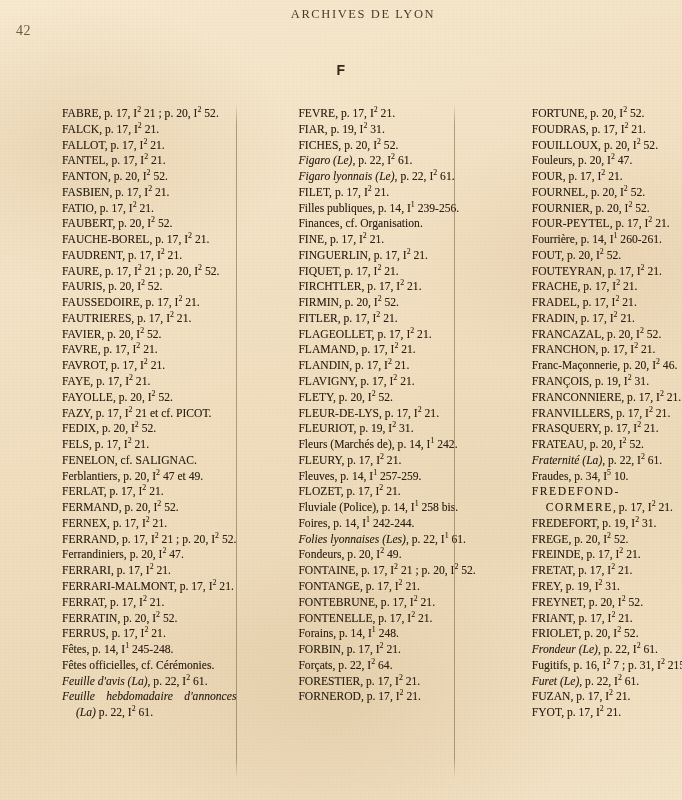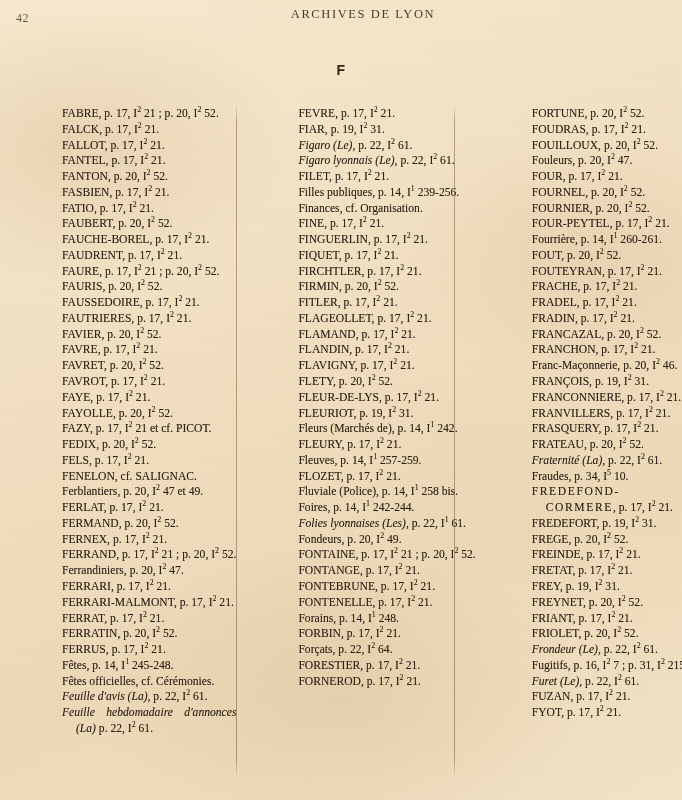--- a/index.html
+++ b/index.html
@@ -41,22 +41,22 @@
   .running-head {
     position: absolute;
     top: 7px;
     left: 0;
     right: 0;
     height: 18px;
   }
   .folio {
     position: absolute;
     left: 16px;
-    top: 4px;
-    font-size: 12px;
+    top: 16px;
+    font-size: 14px;
     letter-spacing: .4px;
     color: #6b5a40;
   }
   .head-title {
     position: absolute;
     left: 0;
     right: 0;
     top: 0;
     text-align: center;
     font-size: 12.5px;
@@ -160,21 +160,20 @@
         <p class="entry"><span>FATIO</span><span>, p. 17, I<sup>2</sup> 21.</span></p>
         <p class="entry"><span>FAUBERT</span><span>, p. 20, I<sup>2</sup> 52.</span></p>
         <p class="entry"><span>FAUCHE-BOREL</span><span>, p. 17, I<sup>2</sup> 21.</span></p>
         <p class="entry"><span>FAUDRENT</span><span>, p. 17, I<sup>2</sup> 21.</span></p>
         <p class="entry"><span>FAURE</span><span>, p. 17, I<sup>2</sup> 21 ; p. 20, I<sup>2</sup> 52.</span></p>
         <p class="entry"><span>FAURIS</span><span>, p. 20, I<sup>2</sup> 52.</span></p>
         <p class="entry"><span>FAUSSEDOIRE</span><span>, p. 17, I<sup>2</sup> 21.</span></p>
         <p class="entry"><span>FAUTRIERES</span><span>, p. 17, I<sup>2</sup> 21.</span></p>
         <p class="entry"><span>FAVIER</span><span>, p. 20, I<sup>2</sup> 52.</span></p>
         <p class="entry"><span>FAVRE</span><span>, p. 17, I<sup>2</sup> 21.</span></p>
-        <p class="entry"><span>FAVRET</span><span>, p. 20, I<sup>2</sup> 52.</span></p>
         <p class="entry"><span>FAVROT</span><span>, p. 17, I<sup>2</sup> 21.</span></p>
         <p class="entry"><span>FAYE</span><span>, p. 17, I<sup>2</sup> 21.</span></p>
         <p class="entry"><span>FAYOLLE</span><span>, p. 20, I<sup>2</sup> 52.</span></p>
         <p class="entry"><span>FAZY</span><span>, p. 17, I<sup>2</sup> 21 et cf. PICOT.</span></p>
         <p class="entry"><span>FEDIX</span><span>, p. 20, I<sup>2</sup> 52.</span></p>
         <p class="entry"><span>FELS</span><span>, p. 17, I<sup>2</sup> 21.</span></p>
         <p class="entry"><span>FENELON</span><span>, cf. SALIGNAC.</span></p>
         <p class="entry"><span>Ferblantiers</span><span>, p. 20, I<sup>2</sup> 47 et 49.</span></p>
         <p class="entry"><span>FERLAT</span><span>, p. 17, I<sup>2</sup> 21.</span></p>
         <p class="entry"><span>FERMAND</span><span>, p. 20, I<sup>2</sup> 52.</span></p>
@@ -187,20 +186,21 @@
         <p class="entry"><span>FERRATIN</span><span>, p. 20, I<sup>2</sup> 52.</span></p>
         <p class="entry"><span>FERRUS</span><span>, p. 17, I<sup>2</sup> 21.</span></p>
         <p class="entry"><span>Fêtes</span><span>, p. 14, I<sup>1</sup> 245-248.</span></p>
         <p class="entry"><span>Fêtes officielles</span><span>, cf. Cérémonies.</span></p>
         <p class="entry"><span class="it">Feuille d'avis (La)</span><span>, p. 22, I<sup>2</sup> 61.</span></p>
         <p class="entry justify"><span class="it hang">Feuille hebdomadaire d'annonces (La)</span><span> p. 22, I<sup>2</sup> 61.</span></p>
       </div>
     <div class="col col-2">
         <p class="entry"><span>FEVRE</span><span>, p. 17, I<sup>2</sup> 21.</span></p>
         <p class="entry"><span>FIAR</span><span>, p. 19, I<sup>2</sup> 31.</span></p>
+        <p class="entry"><span>FICHES</span><span>, p. 20, I<sup>2</sup> 52.</span></p>
         <p class="entry"><span class="it">Figaro (Le)</span><span>, p. 22, I<sup>2</sup> 61.</span></p>
         <p class="entry"><span class="it">Figaro lyonnais (Le)</span><span>, p. 22, I<sup>2</sup> 61.</span></p>
         <p class="entry"><span>FILET</span><span>, p. 17, I<sup>2</sup> 21.</span></p>
         <p class="entry"><span>Filles publiques</span><span>, p. 14, I<sup>1</sup> 239-256.</span></p>
         <p class="entry"><span>Finances</span><span>, cf. Organisation.</span></p>
         <p class="entry"><span>FINE</span><span>, p. 17, I<sup>2</sup> 21.</span></p>
         <p class="entry"><span>FINGUERLIN</span><span>, p. 17, I<sup>2</sup> 21.</span></p>
         <p class="entry"><span>FIQUET</span><span>, p. 17, I<sup>2</sup> 21.</span></p>
         <p class="entry"><span>FIRCHTLER</span><span>, p. 17, I<sup>2</sup> 21.</span></p>
         <p class="entry"><span>FIRMIN</span><span>, p. 20, I<sup>2</sup> 52.</span></p>

